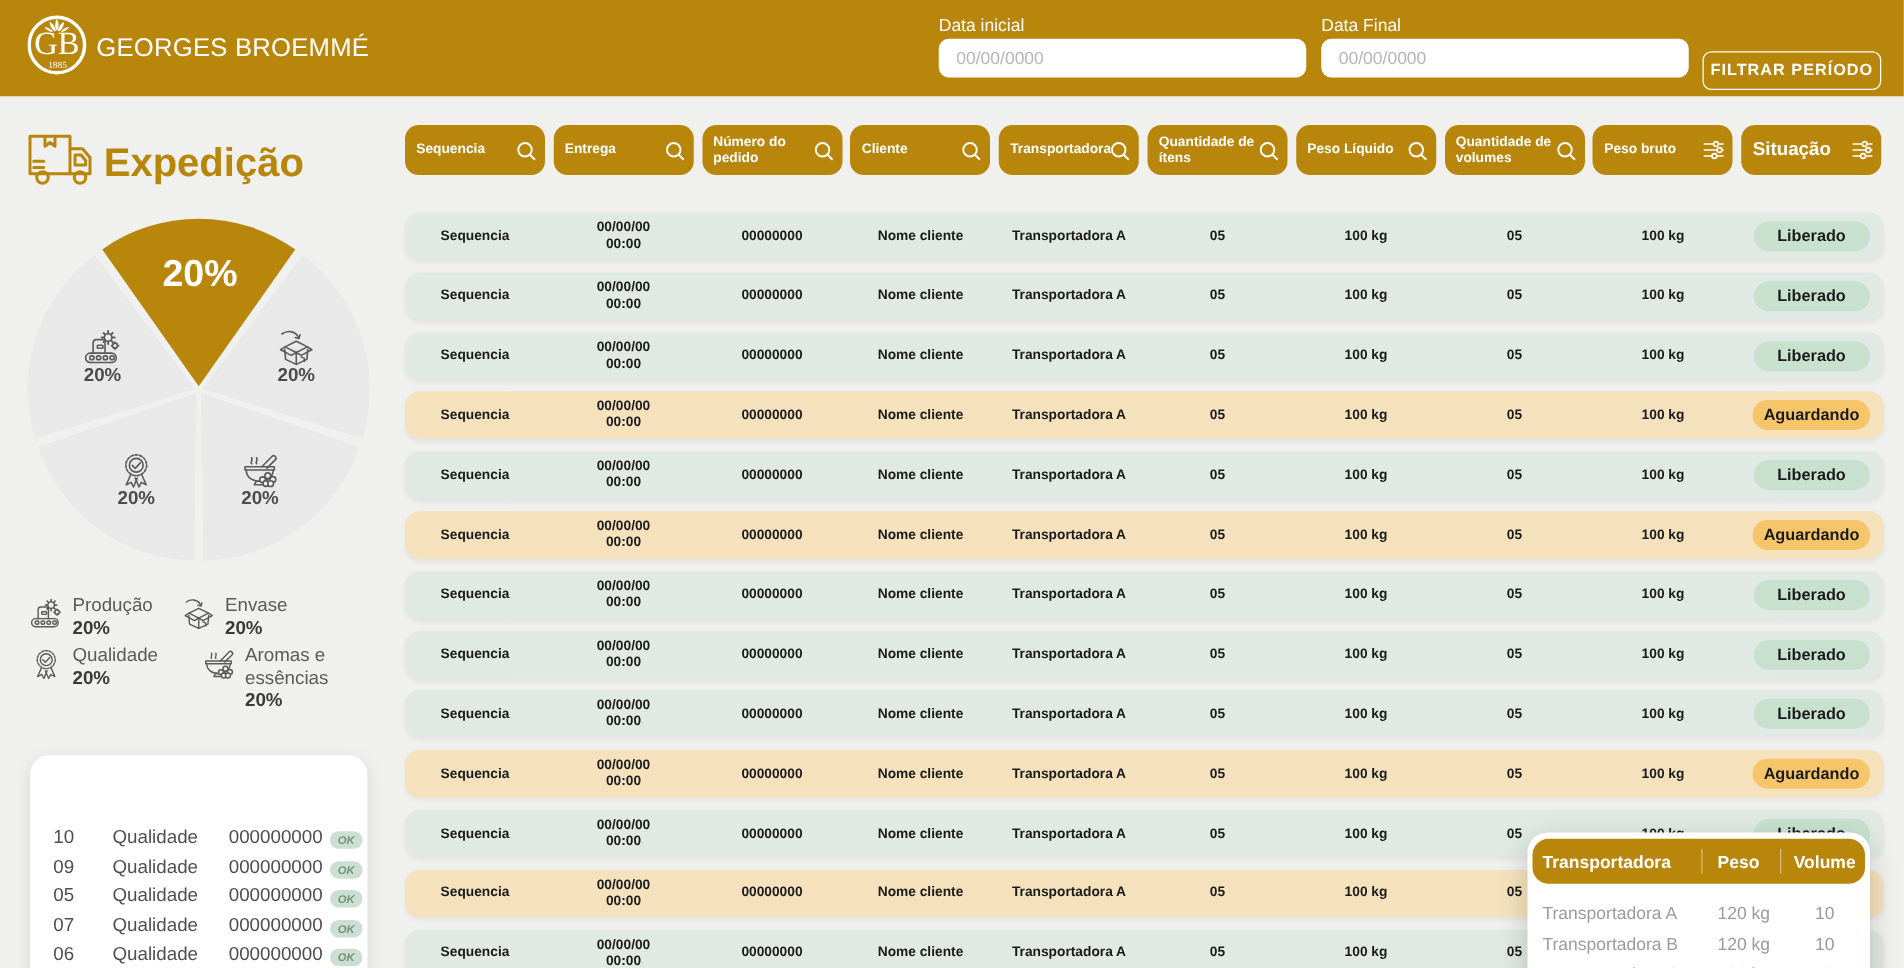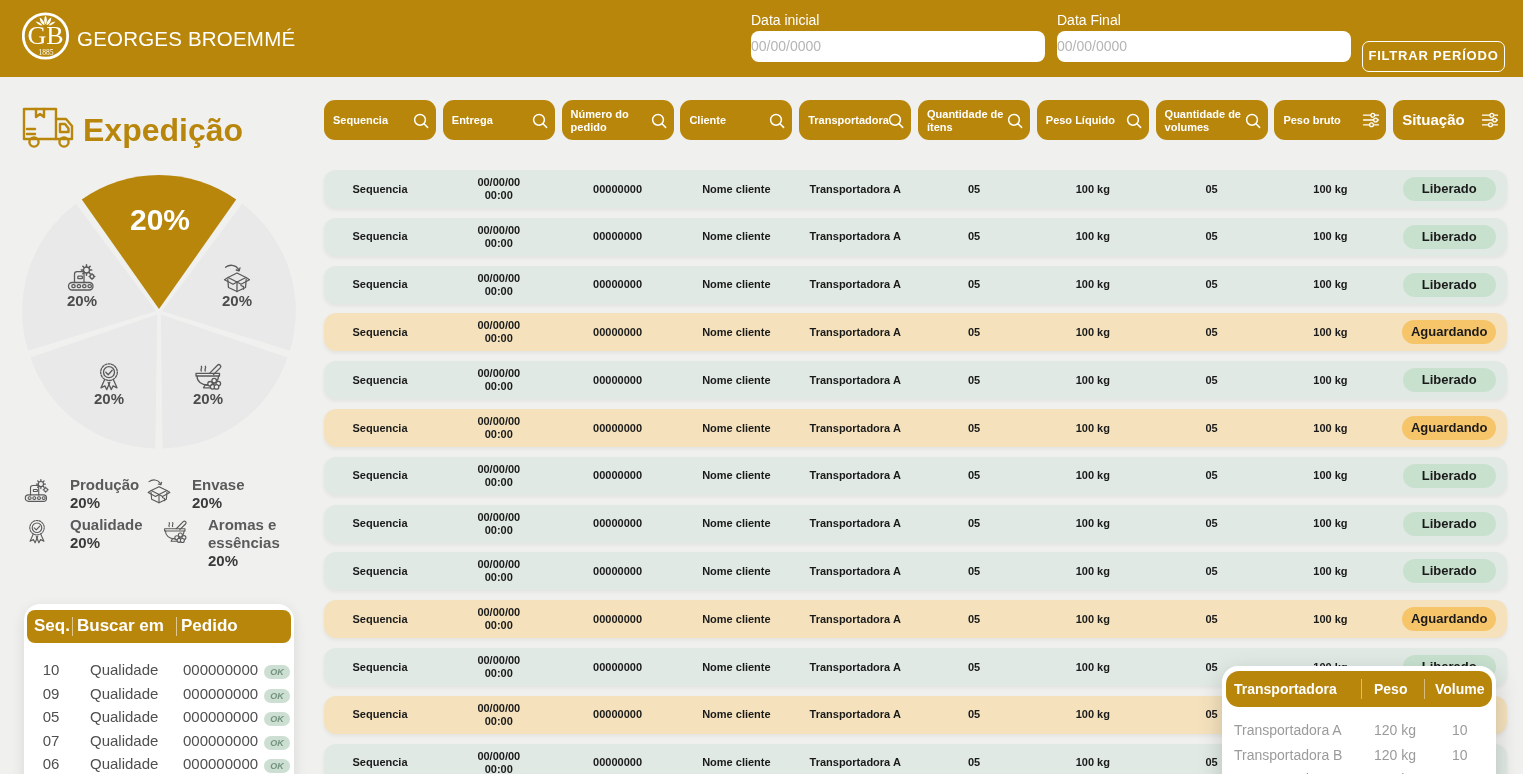--- a/index.html
+++ b/index.html
@@ -6,36 +6,36 @@
   html,body { width:1523px; height:774px; overflow:hidden; background:#f0f0ef;
     font-family:"Liberation Sans", sans-serif; }
 
   
   .topbar { position:absolute; left:0; top:0; width:1523px; height:77px; background:#b8860b; }
   .logo { position:absolute; left:22px; top:11px; width:48px; height:52px; }
   .brand { position:absolute; left:77px; top:27px; color:#fff; font-weight:normal;
     font-size:20.5px; letter-spacing:0.2px; }
   .dlabel { position:absolute; top:12px; color:#fff; font-size:14px; }
   .dinput { position:absolute; top:31px; width:294px; height:31px; background:#fff;
-    border-radius:8px; color:#b5b5b5; font-size:14px; line-height:31px; }
+    border-radius:8px; color:#b5b5b5; font-size:14px; line-height:31px; padding-left:14px; }
   .fbtn { position:absolute; left:1362px; top:41px; width:143px; height:31px;
     border:1.5px solid #fff; border-radius:7px; color:#fff; font-weight:bold;
     font-size:13px; letter-spacing:0.8px; text-align:center; line-height:28px; }
 
   
   .title { position:absolute; left:83px; top:112px; color:#b8860b; font-weight:bold; font-size:32px; }
   .pie { position:absolute; left:19px; top:172px; }
   .pieBig { position:absolute; left:105px; top:203px; width:110px; text-align:center;
     color:#fff; font-weight:bold; font-size:30px; }
   .pieLbl { position:absolute; width:60px; text-align:center; color:#4c4c4c;
     font-weight:bold; font-size:15px; }
   .picon { position:absolute; }
   .legit { position:absolute; font-size:15px; color:#5a5a5a; }
   .legit svg { position:absolute; left:0; top:2px; }
-  .legit .t { margin-left:46px; line-height:18px;font-weight:bold; }
+  .legit .t { margin-left:34px; line-height:18px; }
   .legit b { color:#3a3a3a; }
 
   .card { position:absolute; left:24px; top:604px; width:270px; height:200px;
     background:#fff; border-radius:16px; box-shadow:0 4px 14px rgba(0,0,0,0.10); }
   .cardbar { position:absolute; left:3px; top:6px; width:264px; height:33px;
     background:#b8860b; border-radius:8px; color:#fff; font-weight:bold; font-size:17px; }
   .cardbar span { position:absolute; top:6px; }
   .cardbar i { position:absolute; top:7px; width:1px; height:19px; background:rgba(255,255,255,0.55); }
   .srow { position:absolute; width:270px; height:24px; font-size:15px; color:#4f4f4f; }
   .srow .c1 { position:absolute; left:12px; width:30px; text-align:center; }
@@ -151,27 +151,20 @@
   <div class="t">Qualidade<br><b>20%</b></div>
 </div>
 <div class="legit" style="left:162px; top:516px; width:135px;">
   <svg width="26" height="26" viewBox="0 0 30 30">
       <use href="#ic-aro"></use>
     </svg>
   <div class="t">Aromas e essências<br><b>20%</b></div>
 </div>
 
 <div class="card">
-  <div class="cardbar">
-    <span style="left:7px;">Seq.</span>
-      <i style="left:45px;"></i>
-    <span style="left:50px;">Buscar em</span>
-      <i style="left:149px;"></i>
-    <span style="left:154px;">Pedido</span>
-  </div>
   <div class="srow" style="top:57px;">
       <span class="c1">10</span>
       <span class="c2">Qualidade</span>
       <span class="c3">000000000</span>
       <span class="okpill" style="top:4px;">OK</span>
     </div>
   <div class="srow" style="top:80.5px;">
       <span class="c1">09</span>
       <span class="c2">Qualidade</span>
       <span class="c3">000000000</span>

